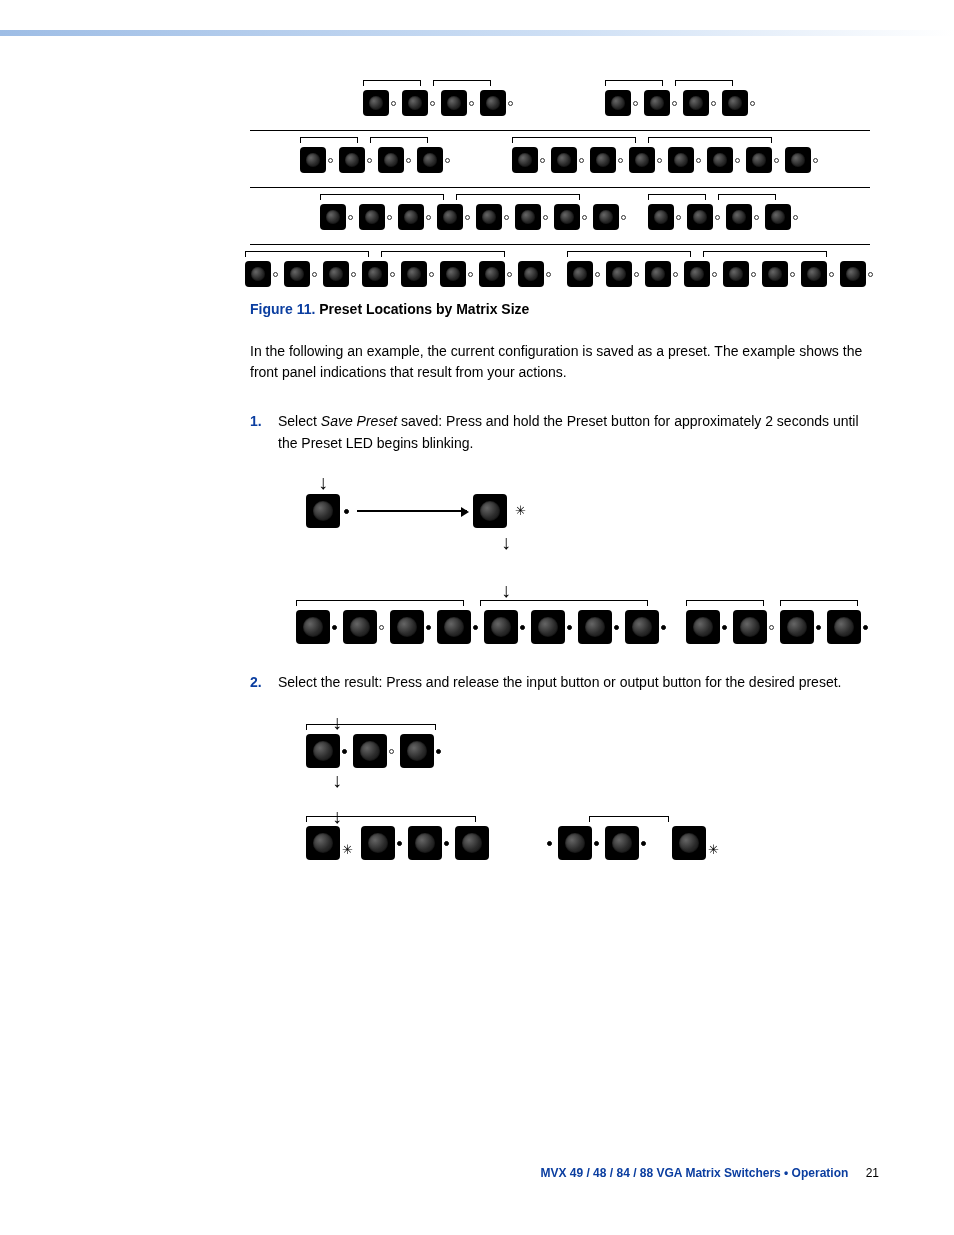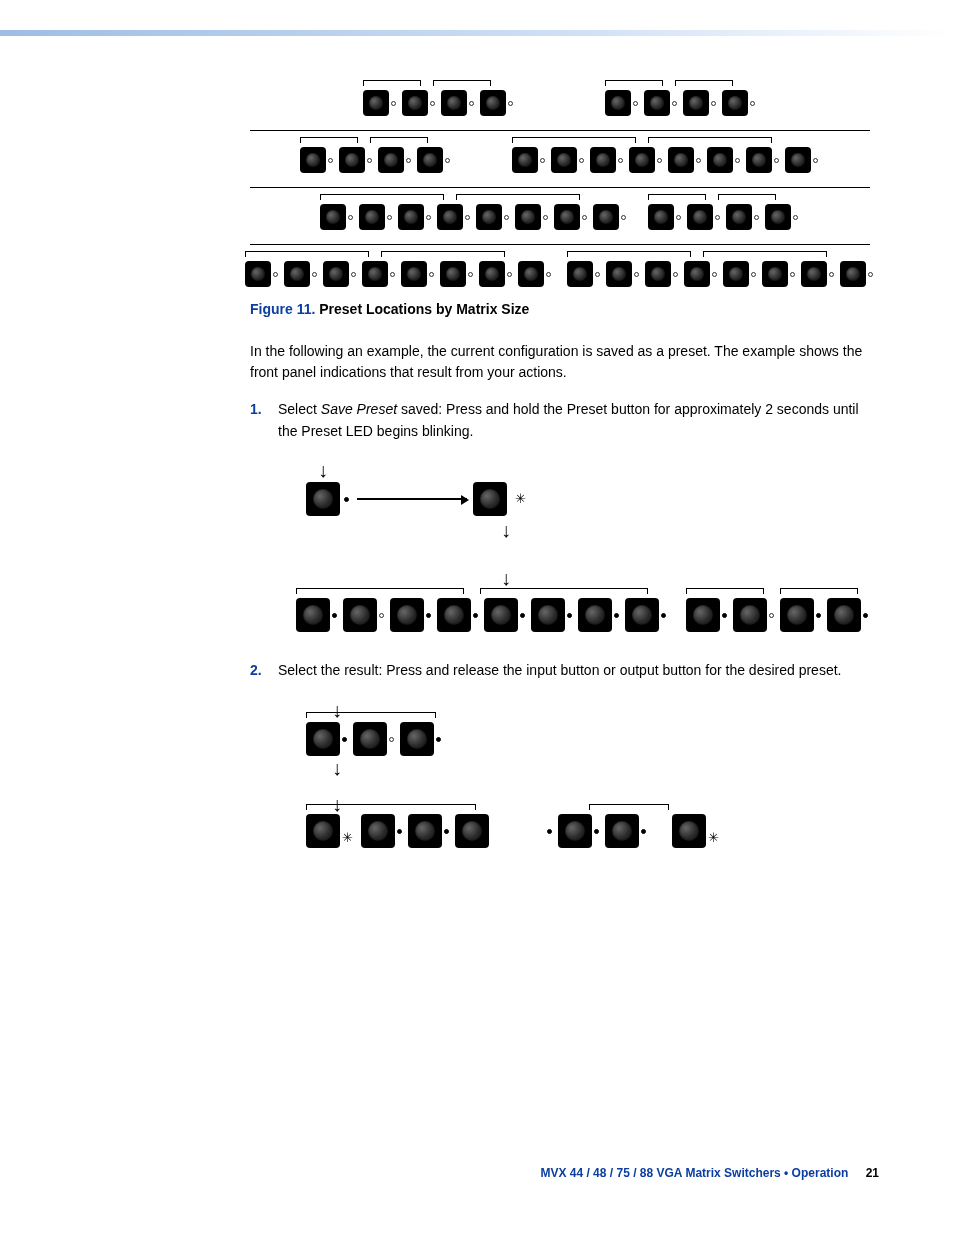--- a/index.html
+++ b/index.html
@@ -65,21 +65,21 @@
     border-right: 1px solid #000;
   }
   .hr { border: none; border-top: 1px solid #000; margin: 6px 0 16px; width: 100%; }
 
   
   .fig-caption { font-size: 14px; margin: 12px 0 24px; }
   .fig-caption .fignum { color: #0b3ea0; font-weight: 700; }
   .fig-caption .figtitle { font-weight: 700; color:#000; }
 
   .heading { color: #0b3ea0; font-weight: 700; font-size: 16px; margin-bottom: 10px; }
-  .para { font-size: 14px; line-height: 1.5; margin-bottom: 16px; }
+  .para { font-size: 14px; line-height: 1.5; margin-bottom: 28px; }
 
   ol.steps { list-style: none; padding-left: 0; }
   ol.steps > li { font-size: 14px; line-height: 1.55; margin-bottom: 6px; padding-left: 28px; position: relative; }
   ol.steps > li .num { position: absolute; left: 0; top: 0; color: #0b3ea0; font-weight: 700; }
   .strong { font-weight: 400; }
   .ital { font-style: italic; text-align: right; }
 
   
   .step-diagram { margin: 18px 0 28px 28px; }
   .arrow-down { font-size: 20px; line-height: 1; }
@@ -98,21 +98,21 @@
   .big-btn .btn { width: 34px; height: 34px; }
   .big-btn .btn::after { width: 20px; height:20px; }
 
   
   .footer {
     position: absolute;
     bottom: 55px; right: 75px;
     font-size: 12px;
   }
   .footer .ft { color:#0b3ea0; font-weight:700; }
-  .footer .pg { color:#000; font-weight:700; margin-left: 14px; }
+  .footer .pg { color:#000; font-weight:400; margin-left: 14px; }
 </style>
 </head>
 <body>
 
 <div class="top-bar"></div>
 
 <div class="page">
   <div class="content">
 
     <div class="diagram-block">
@@ -366,15 +366,15 @@
             </div>
           </div>
         </div>
       </li>
     </ol>
 
   </div>
 </div>
 
 <div class="footer">
-  <span class="ft">MVX 44 / 48 / 75 / 88 VGA Matrix Switchers • Operation</span>
+  <span class="ft">MVX 49 / 48 / 84 / 88 VGA Matrix Switchers • Operation</span>
   <span class="pg">21</span>
 </div>
 
 </body></html>

